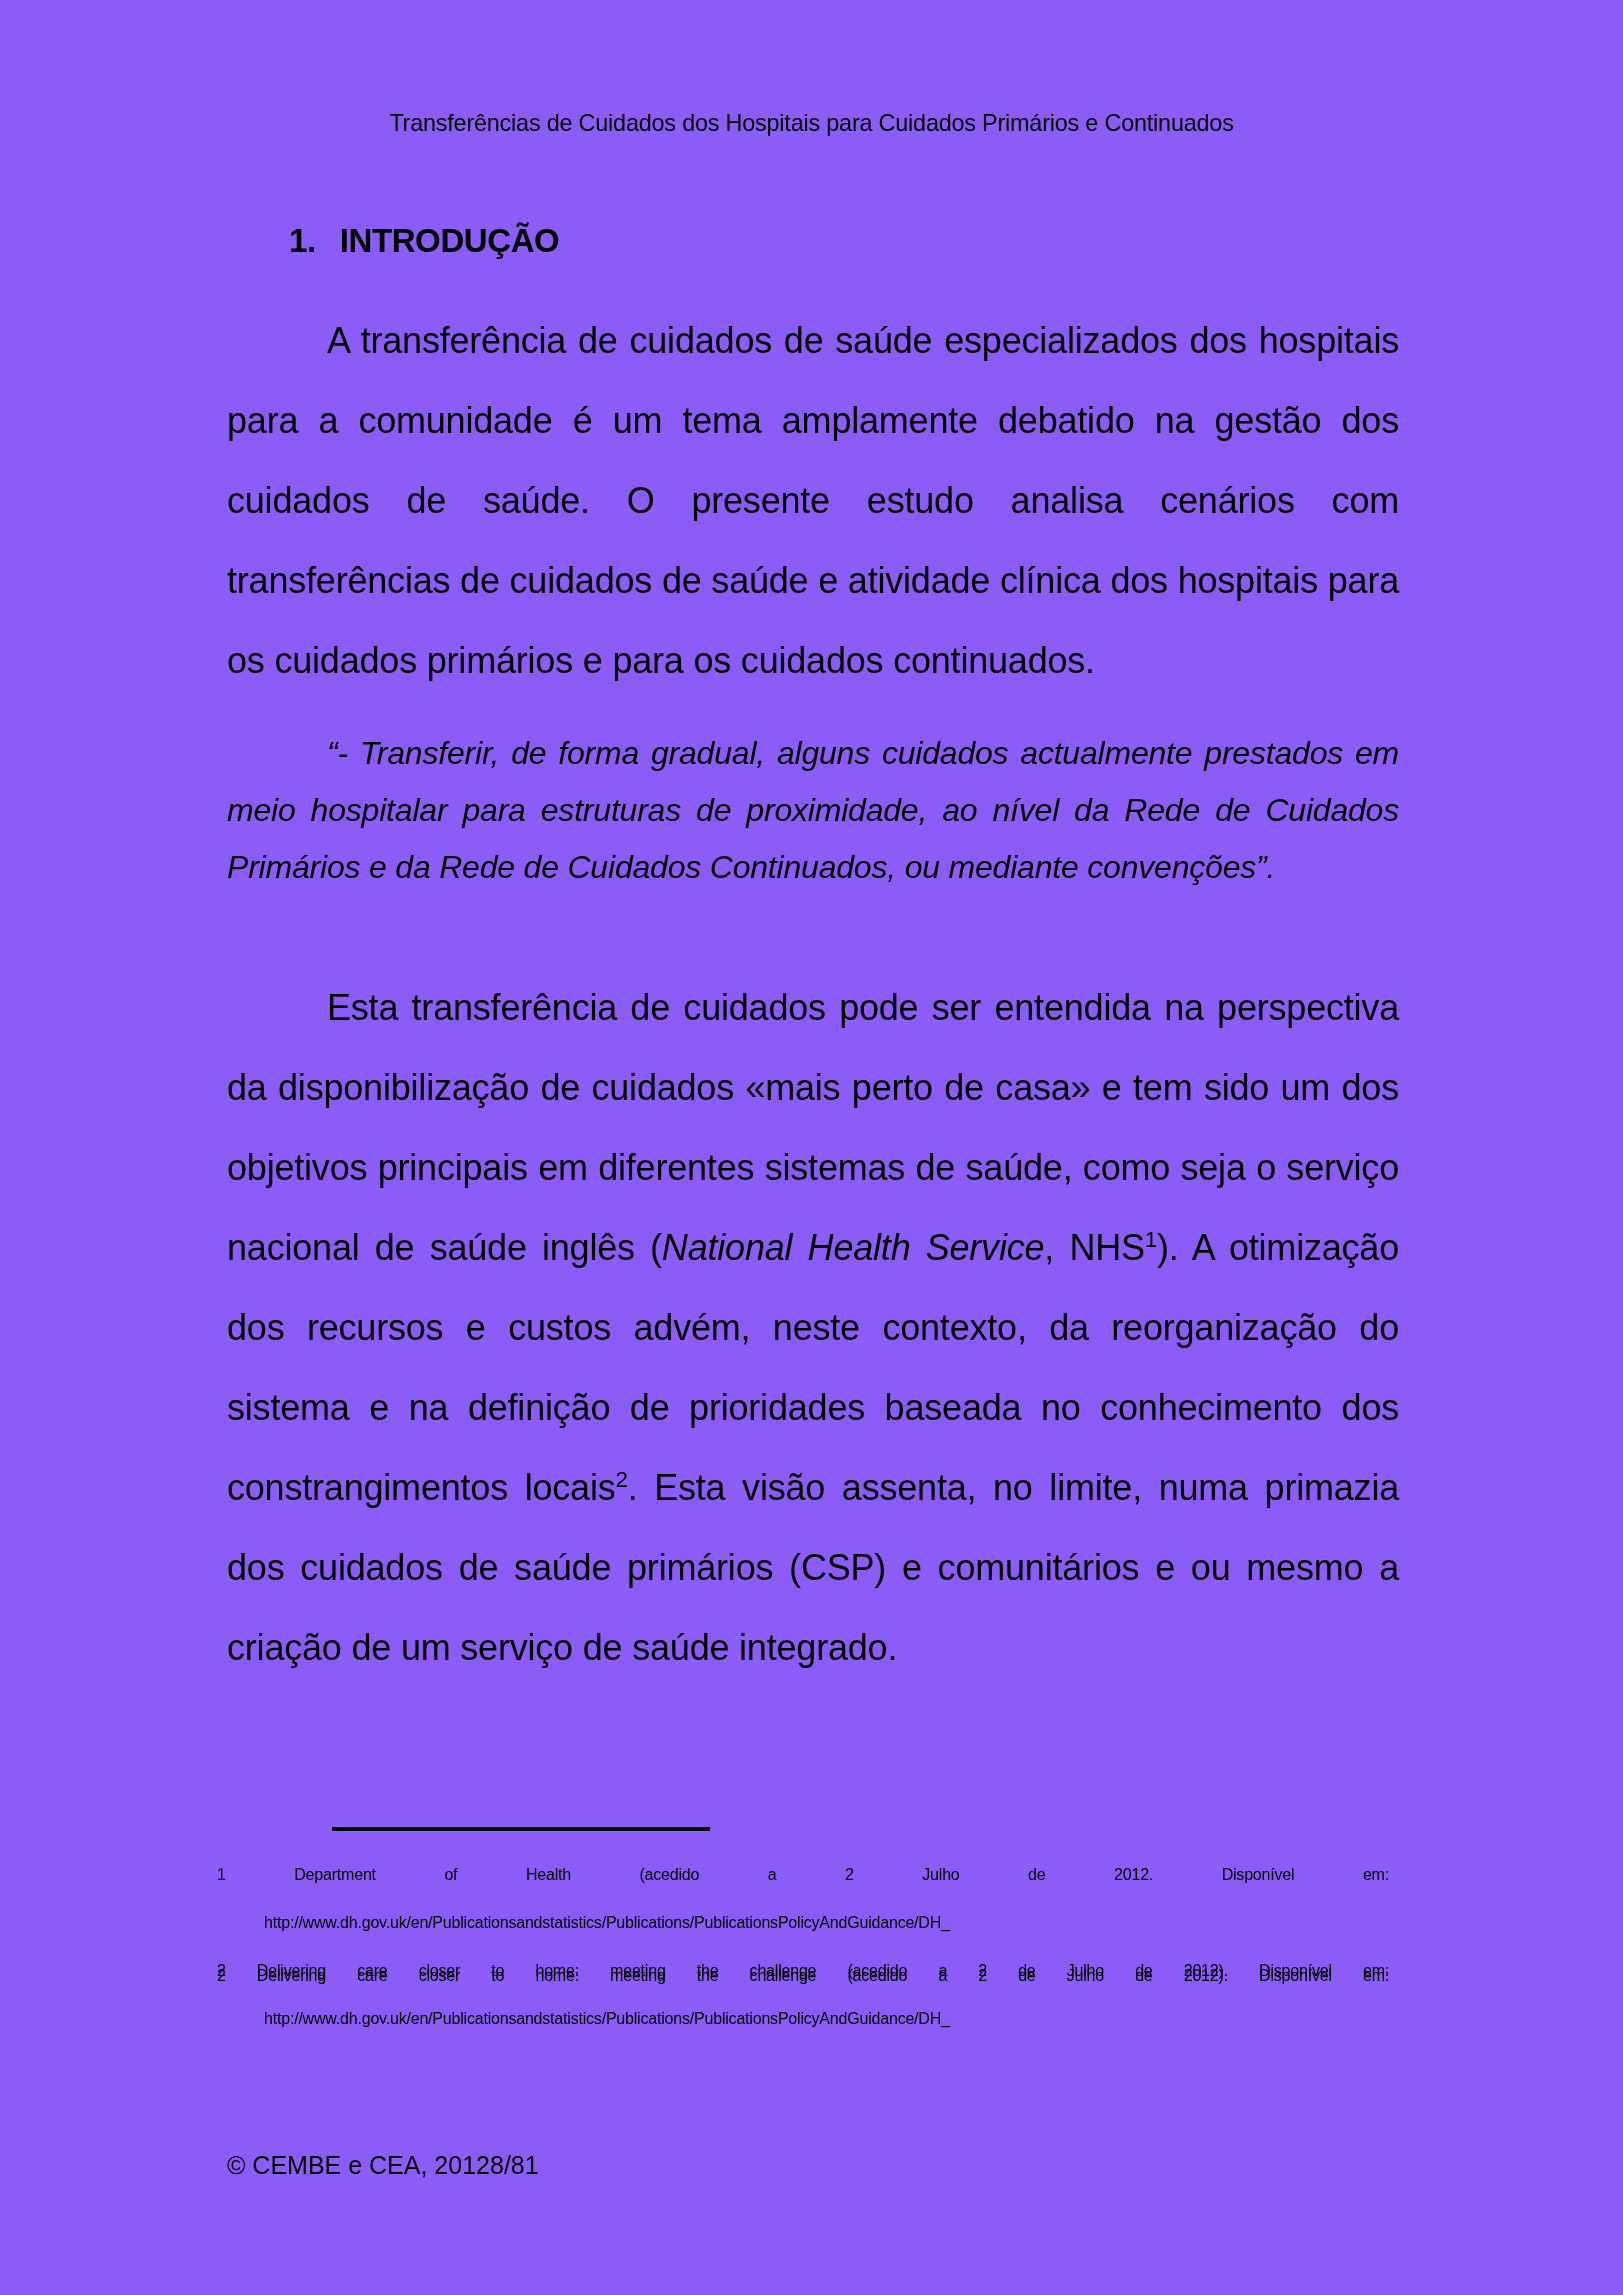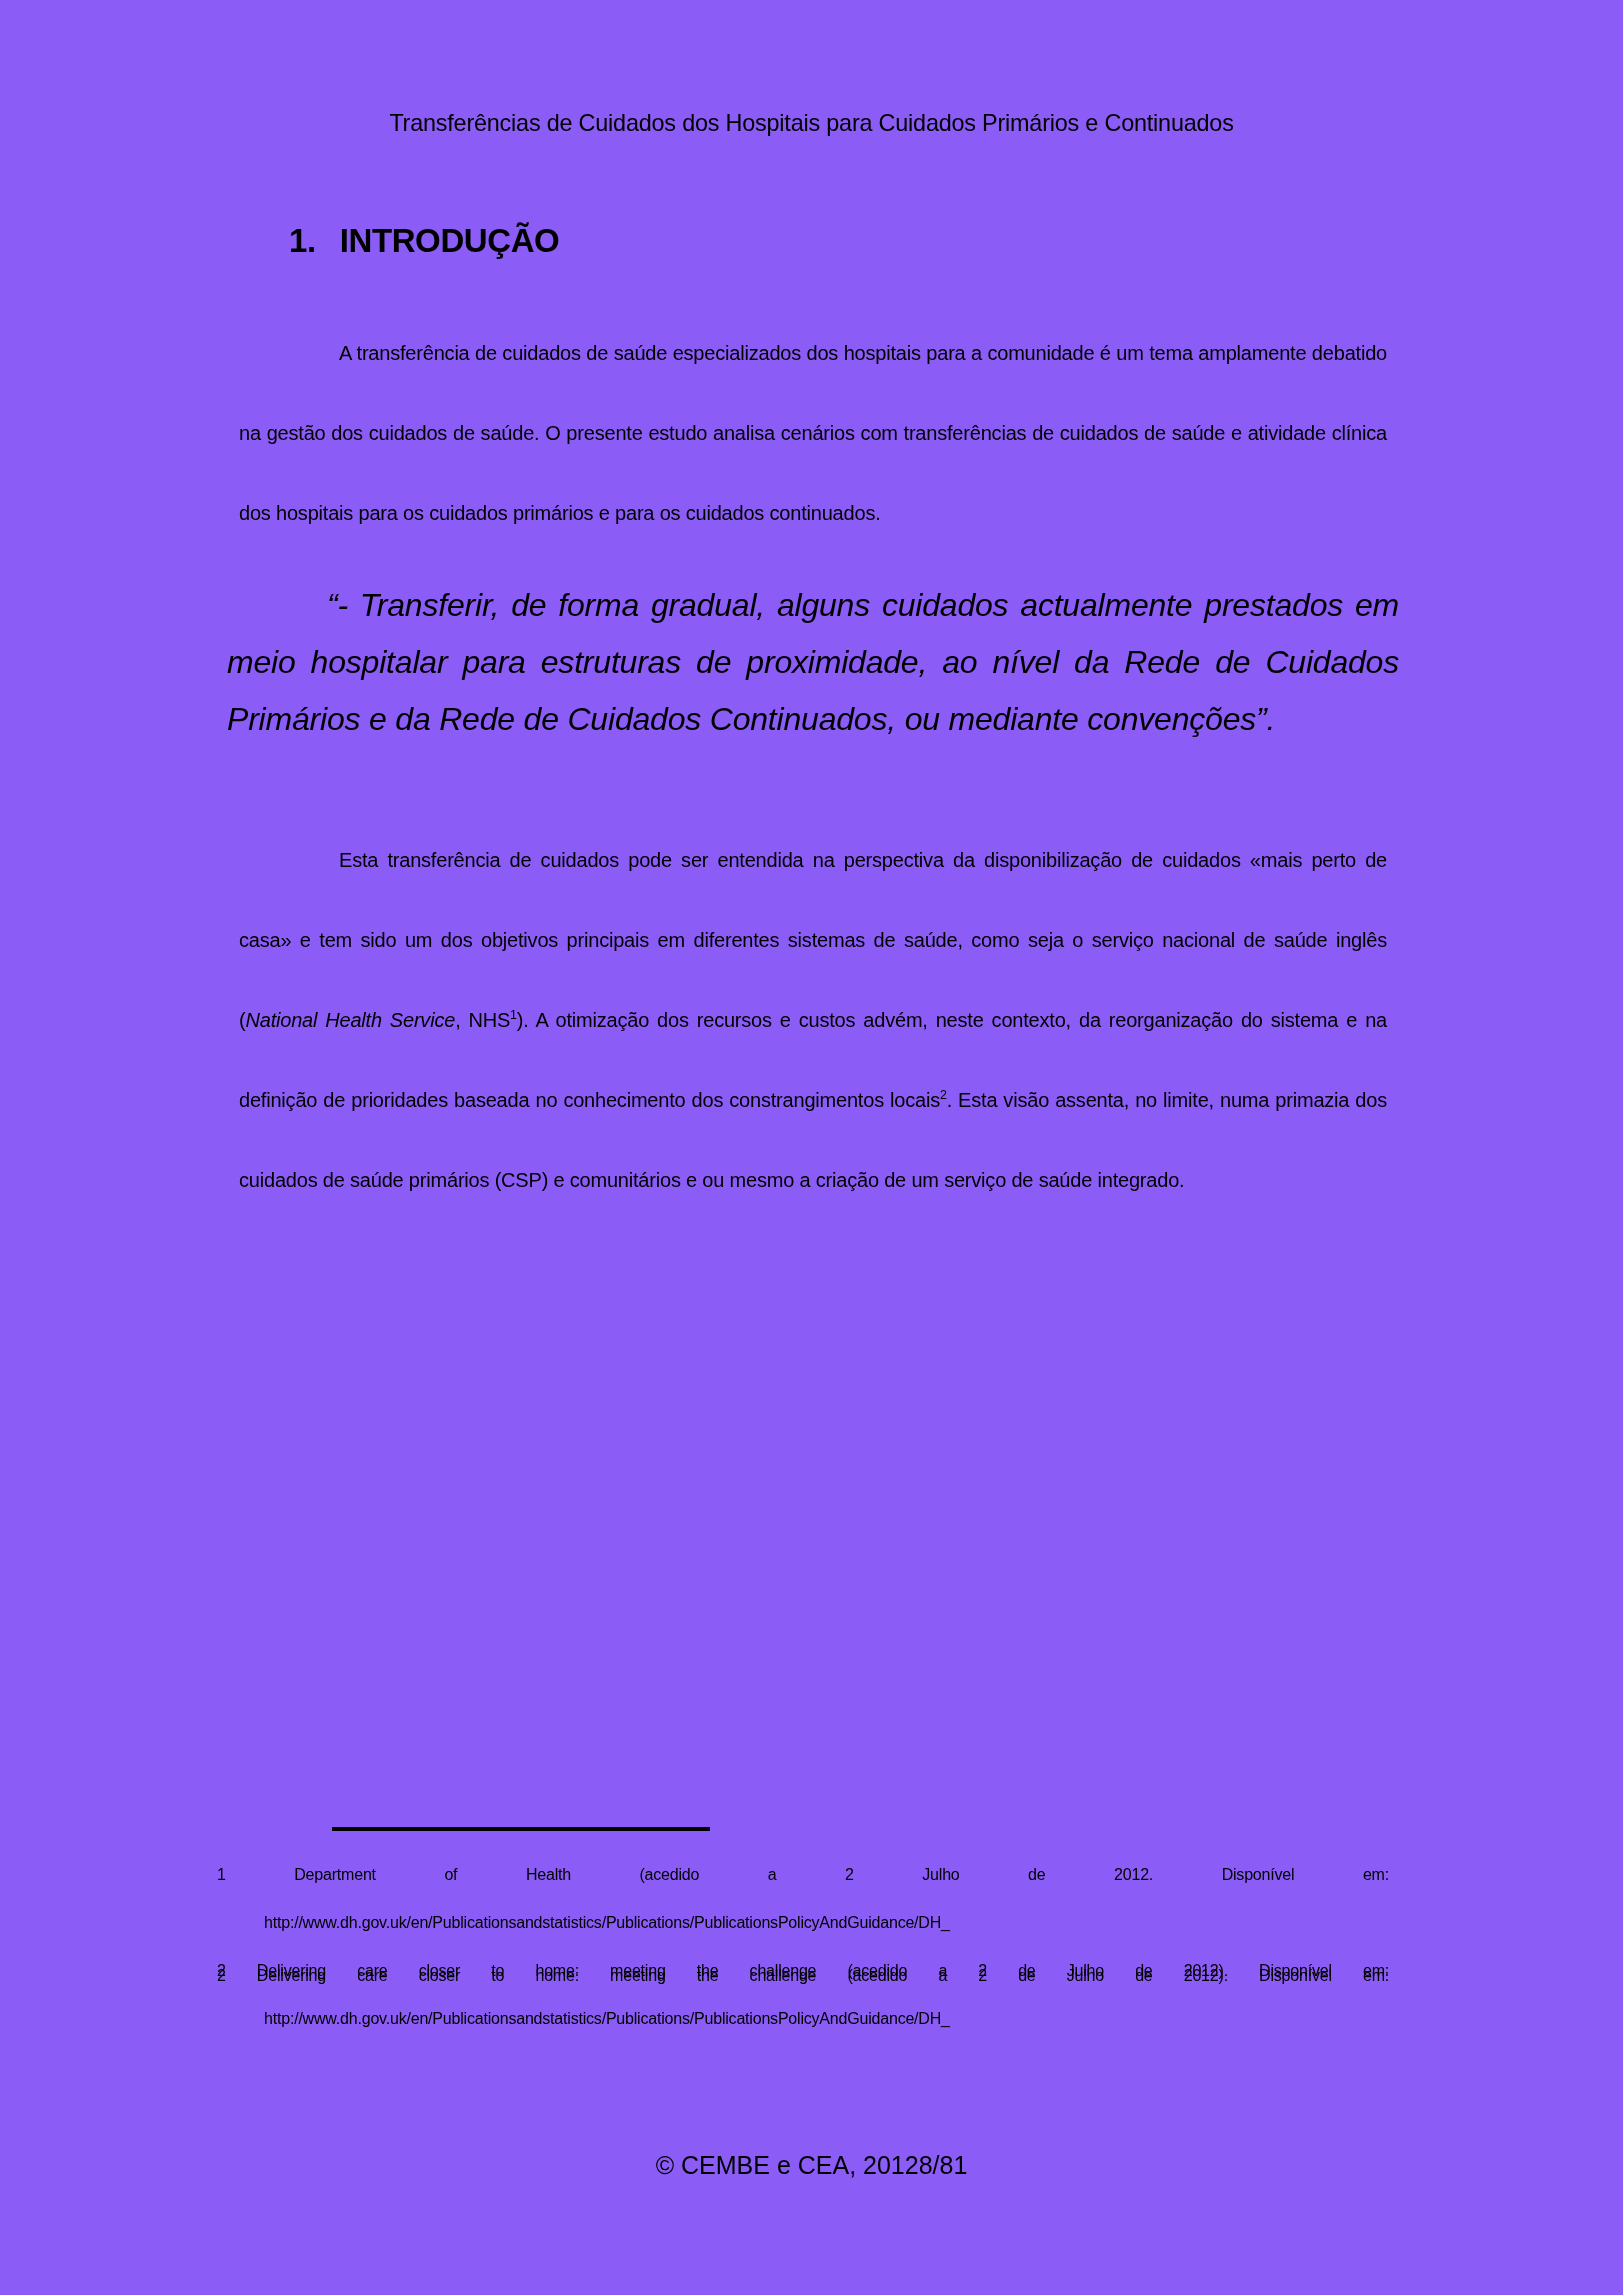--- a/index.html
+++ b/index.html
@@ -26,22 +26,22 @@
     font-weight: bold;
     display: flex;
     gap: 24px;
     letter-spacing: -0.4px;
   }
   .content {
     position: absolute;
     top: 301px; left: 227px; width: 1172px;
   }
   .para {
-    margin: 12px;
-    font-size: 20px;
+    margin: 0;
+    font-size: 36px;
     line-height: 80px;
     text-align: justify;
     text-indent: 100px;
     letter-spacing: -0.2px;
   }
   .para.p2 { margin-top: 4.5px; }
   .quote {
     margin: 24px 0 0 0;
     font-size: 32px;
     line-height: 57px;
@@ -80,21 +80,21 @@
   }
   .fn-line.doubled { position: relative; }
   .fn-line.doubled .dup.d2 {
     position: absolute;
     top: 5.3px; left: 0; right: 0;
   }
   .page-footer {
     position: absolute;
     top: 2151px; left: 227px; right: 227px;
     display: flex;
-    justify-content: center;
+    justify-content: flex-start;
     font-size: 25px;
   }
 </style>
 </head>
 <body>
 
 <div class="page">
 
   <div class="running-header">Transferências de Cuidados dos Hospitais para Cuidados Primários e Continuados</div>
 

